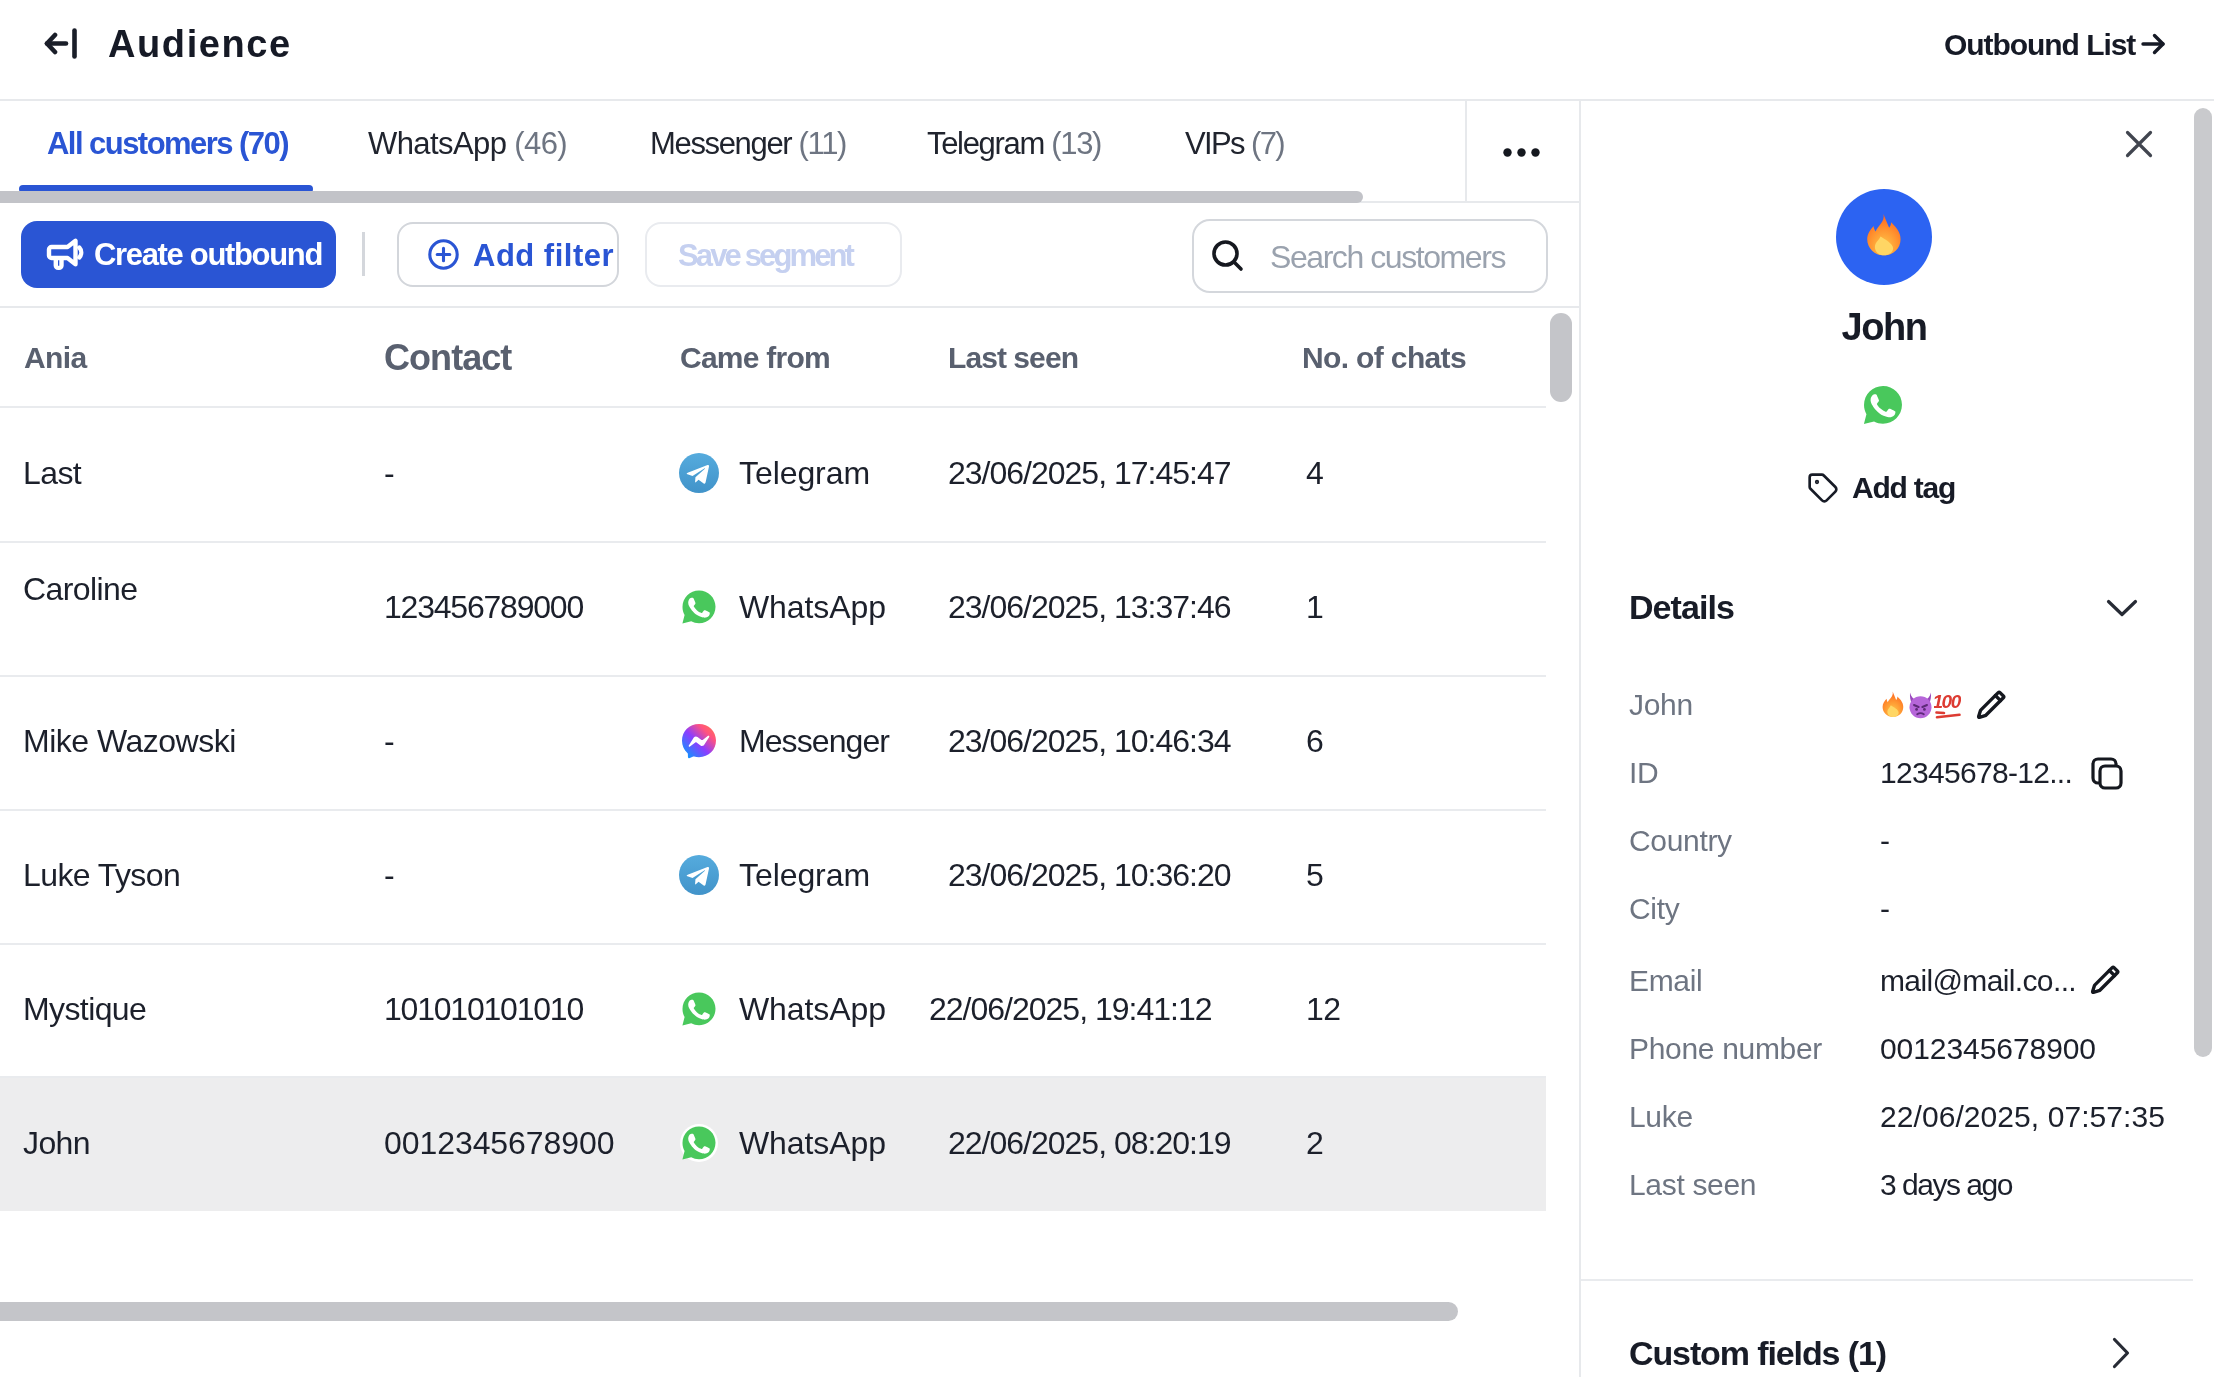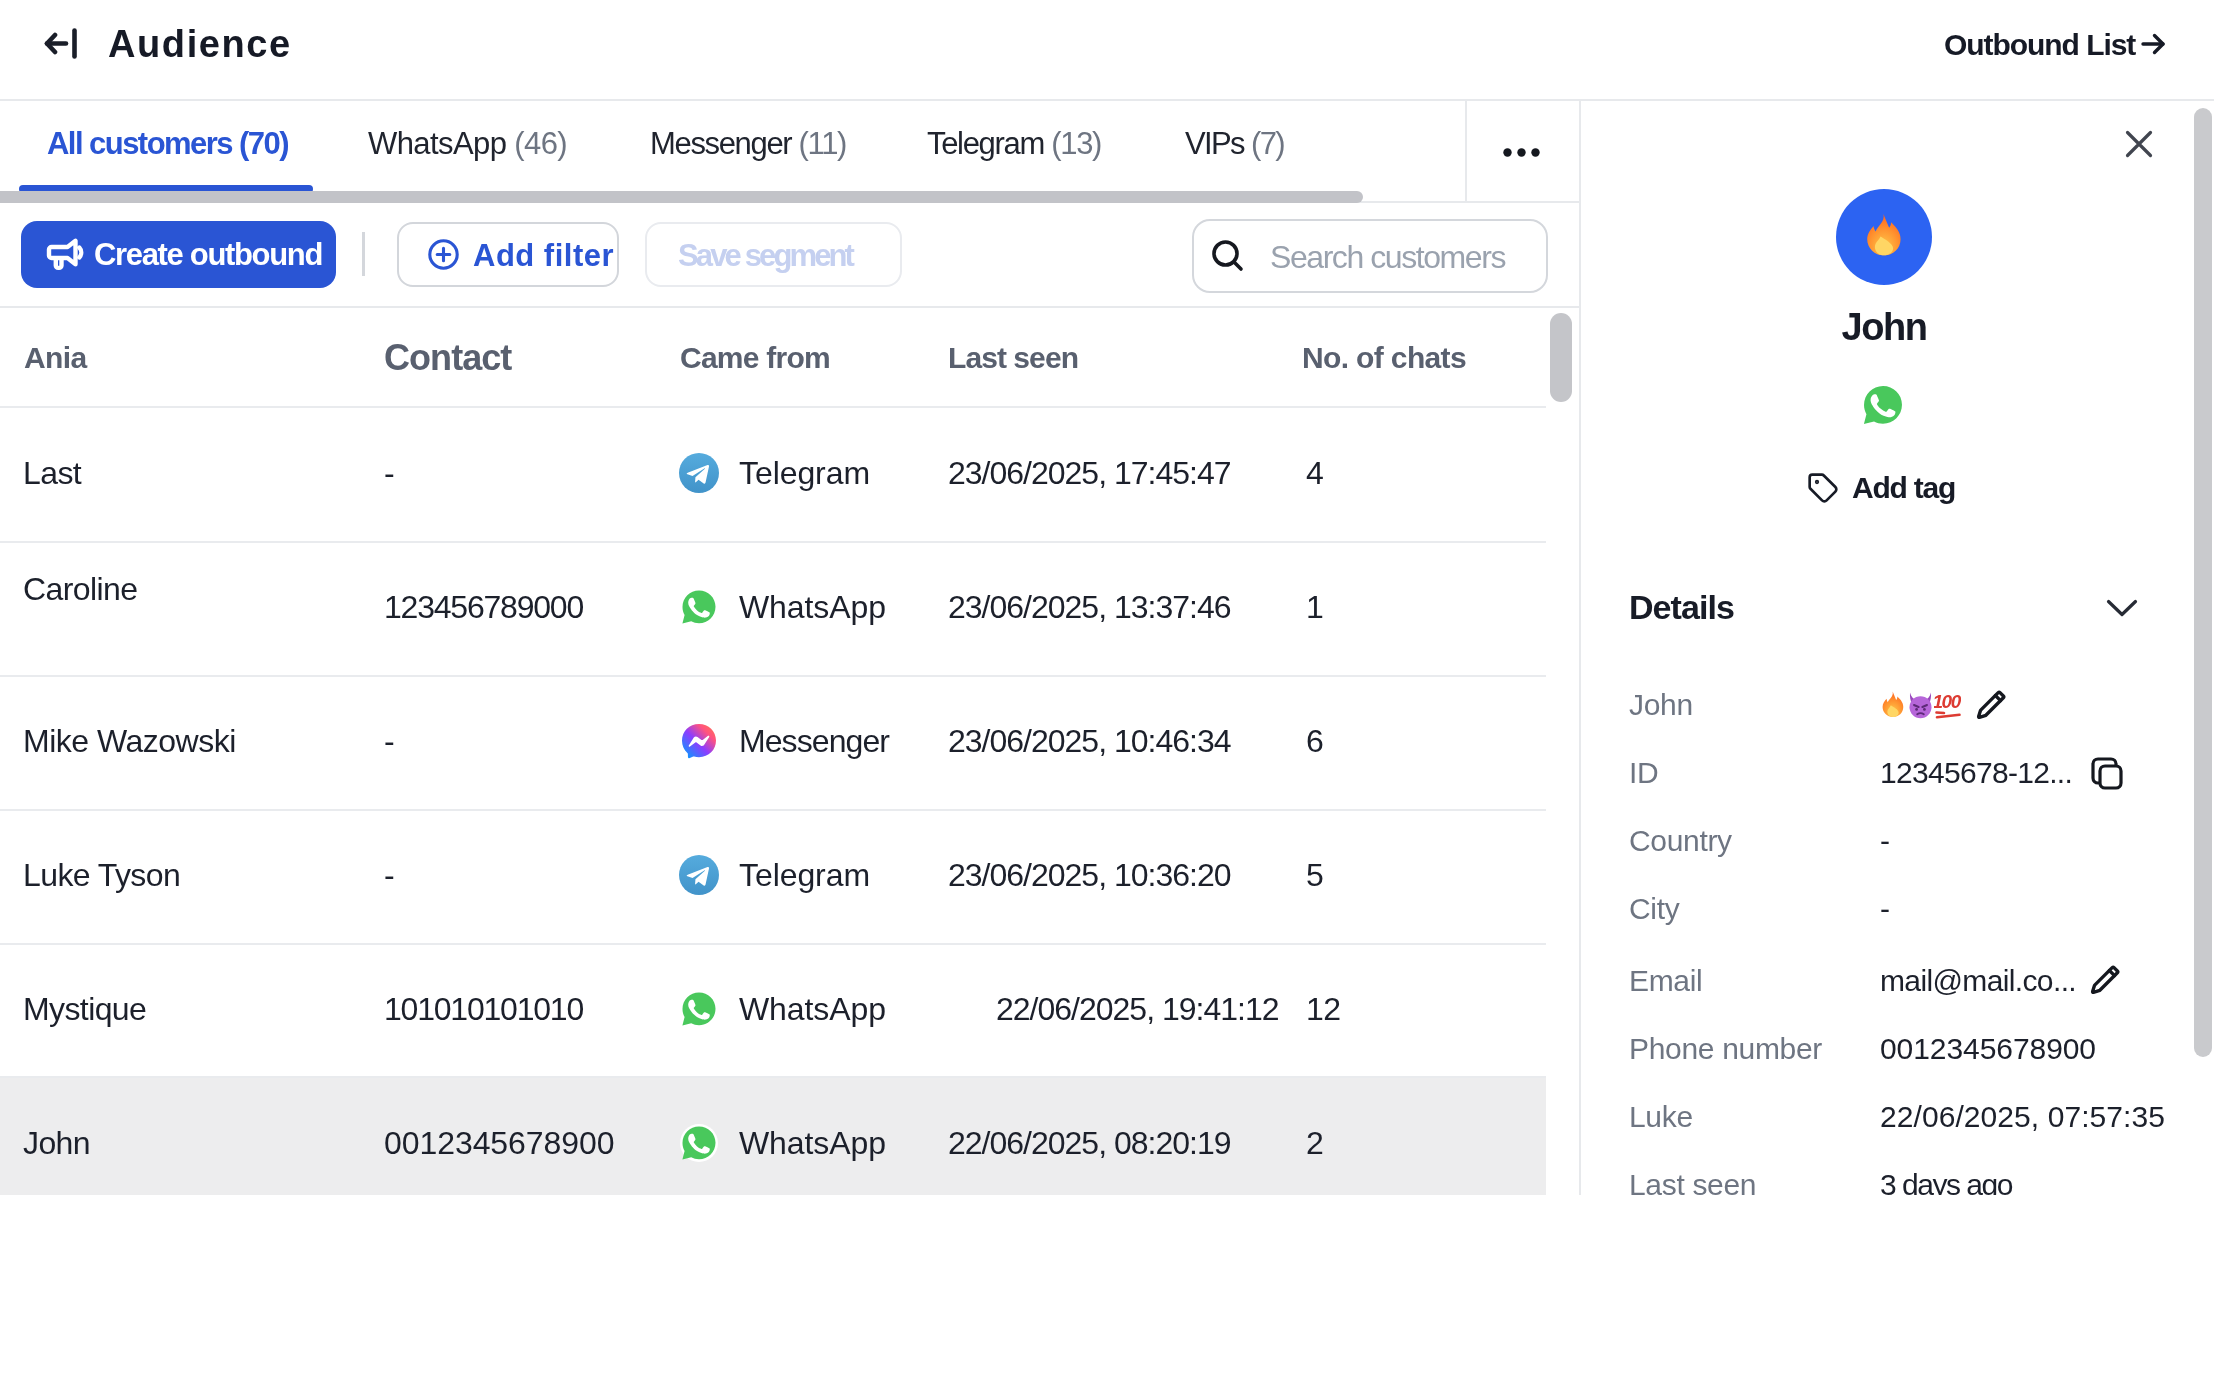--- a/index.html
+++ b/index.html
@@ -1,16 +1,16 @@
 <!DOCTYPE html>
 <html><head><meta charset="utf-8">
 <style>
 *{margin:0;padding:0;box-sizing:border-box}
 html,body{width:2214px;height:1377px;background:#fff;font-family:"Liberation Sans",sans-serif;overflow:hidden}
-#app{position:relative;width:2214px;height:1195px;background:#fff;overflow:hidden}
+#app{position:relative;width:2214px;height:1377px;background:#fff;overflow:hidden}
 .abs{position:absolute}
 .hline{position:absolute;background:#e7e9ec;height:2px}
 .vline{position:absolute;background:#e7e9ec;width:2px}
 .gray{color:#6e7582}
 svg{display:block}
 </style></head>
 <body>
 <div id="app">
 
 <svg class="abs" style="left:44px;top:28px" width="34" height="31" viewBox="0 0 34 31" fill="none" stroke="#1a1e29" stroke-width="4.6" stroke-linecap="round" stroke-linejoin="round">
@@ -102,21 +102,21 @@
 
 <div class="cell" style="left:23px;top:857px">Luke Tyson</div>
 <div class="cell" style="left:384px;top:857px">-</div>
 <div class="cell" style="left:739px;top:857px;letter-spacing:-0.08px">Telegram</div>
 <div class="cell" style="left:948px;top:857px;letter-spacing:-1px">23/06/2025, 10:36:20</div>
 <div class="cell" style="left:1306px;top:857px">5</div>
 
 <div class="cell" style="left:23px;top:991px">Mystique</div>
 <div class="cell" style="left:384px;top:991px;letter-spacing:-1.21px">101010101010</div>
 <div class="cell" style="left:739px;top:991px;letter-spacing:-0.08px">WhatsApp</div>
-<div class="cell" style="left:996px;top:991px;letter-spacing:-1px">22/06/2025, 19:41:12</div>
+<div class="cell" style="left:929px;top:991px;letter-spacing:-1px">22/06/2025, 19:41:12</div>
 <div class="cell" style="left:1306px;top:991px">12</div>
 
 <div class="cell" style="left:23px;top:1125px">John</div>
 <div class="cell" style="left:384px;top:1125px;letter-spacing:-0.07px">0012345678900</div>
 <div class="cell" style="left:739px;top:1125px;letter-spacing:-0.08px">WhatsApp</div>
 <div class="cell" style="left:948px;top:1125px;letter-spacing:-1px">22/06/2025, 08:20:19</div>
 <div class="cell" style="left:1306px;top:1125px">2</div>
 
 <svg class="abs" style="left:679px;top:453px" width="40" height="40" viewBox="0 0 40 40">
   <defs>

